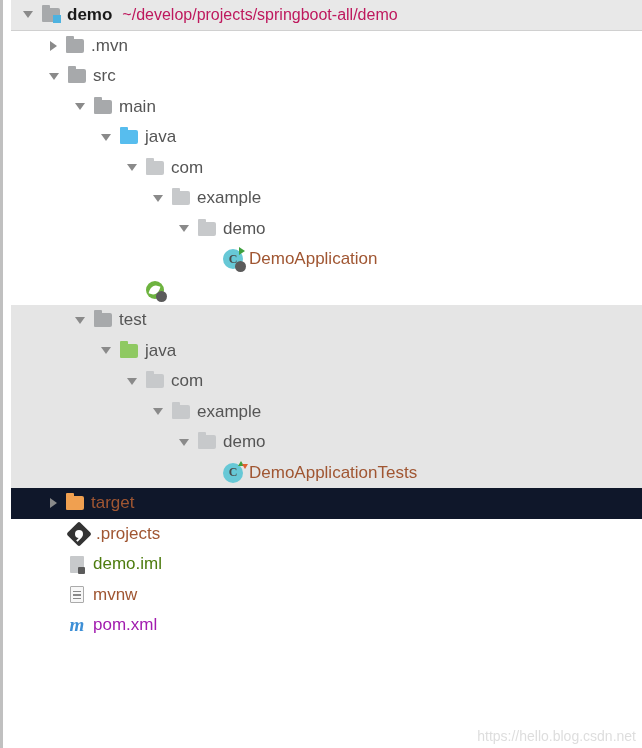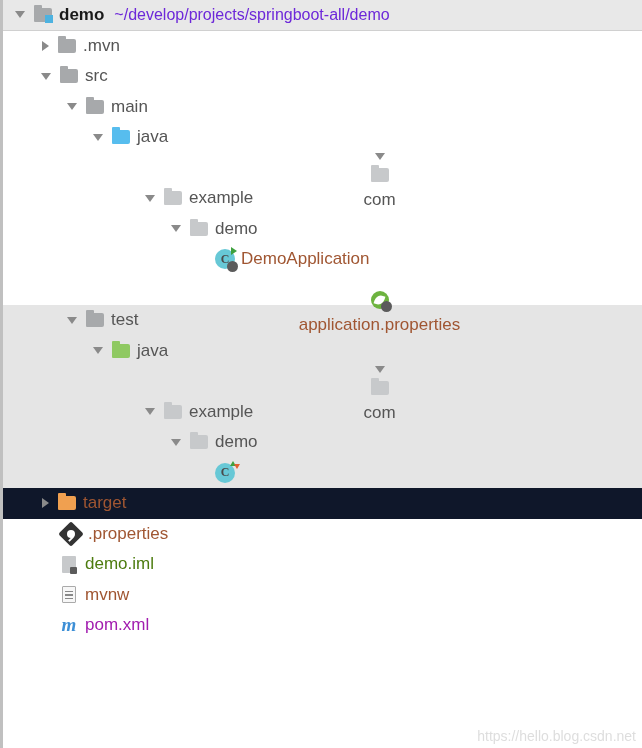--- a/index.html
+++ b/index.html
@@ -8,21 +8,21 @@
       font-size: 17px;
       background: #fff;
       width: 642px;
       height: 748px;
       overflow: hidden;
       position: relative;
       color: #606060;
     }
     .tree-root {
       border-left: 3px solid #c0c0c0;
-      padding-left: 0;
+      padding-left: 8px;
       height: 100%;
       overflow-x: hidden;
     }
     .project-header {
       background: #e8e8e8;
       border-bottom: 1px solid #d0d0d0;
       padding: 8px 10px;
       display: flex;
       align-items: center;
       gap: 6px;
@@ -152,34 +152,34 @@
       width:14px; height:17px; background:#f7f7f7; border:1px solid #aaa; border-radius:1px;
       display:flex; flex-direction:column; gap:2px; padding:2px; justify-content:center;
     }
     .text-file-icon span{ height:1.5px; background:#888; display:block; width:100%;}
     .maven-icon{
       width:20px; height:18px; display:flex; align-items:center; justify-content:center;
       color:#3d8fd6; font-weight:bold; font-style:italic; font-size:19px; font-family: Georgia, serif;
     }
     .label { white-space: nowrap; }
     .label.bold { font-weight: bold; color:#1a1a1a; }
-    .label.path { color:#6d28d9; font-size: 16px; margin-left:4px;}
+    .label.path { color:#be185d; font-size: 16px; margin-left:4px;}
     .label.brown { color:#a05632; }
     .label.grey { color:#4d7c0f; }
     .label.blue { color:#a21caf; }
     .label.darkgrey{ color:#555;}
     .bg-green { background:#e5e5e5; }
     .bg-yellow { background:#0f172a; }
     .watermark{
       position:absolute; bottom:4px; right:6px; color:rgba(120,120,120,0.25);
       font-size:14px; pointer-events:none;
     }
     
     .ind-1{padding-left:36px;} .ind-2{padding-left:62px;} .ind-3{padding-left:88px;}
-    .ind-4{padding-left:114px;flex-direction:column;} .ind-5{padding-left:140px;} .ind-6{padding-left:166px;}
+    .ind-4{padding-left:114px;} .ind-5{padding-left:140px;} .ind-6{padding-left:166px;}
     .ind-7{padding-left:192px;}
   </style>
 </head>
 <body>
 
 <div class="tree-root">
 
   <div class="project-header row" style="padding-left:10px;">
     <span class="arrow expanded"></span>
     <span class="icon">
@@ -254,21 +254,20 @@
   </div>
 
 
   <div class="row ind-4">
     <span class="no-arrow"></span>
     <span class="icon">
         <span class="spring-icon">
           <span class="badge"></span>
         </span>
       </span>
-    <span class="label brown">application.properties</span>
   </div>
 
   <div class="bg-green">
     <div class="row ind-2">
       <span class="arrow expanded"></span>
       <span class="icon">
           <span class="folder grey"></span>
         </span>
       <span class="label darkgrey">test</span>
     </div>
@@ -303,39 +302,40 @@
           <span class="folder lightgrey"></span>
         </span>
       <span class="label darkgrey">demo</span>
     </div>
 
     <div class="row ind-7">
       <span class="no-arrow"></span>
       <span class="icon">
         <span class="java-class-icon">C<span class="multi-badge"></span></span>
       </span>
+      <span class="label brown">DemoApplicationTests</span>
     </div>
   </div>
 
   <div class="row ind-1 bg-yellow">
     <span class="arrow collapsed"></span>
     <span class="icon">
         <span class="folder orange"></span>
       </span>
     <span class="label brown">target</span>
   </div>
 
   <div class="row ind-1">
     <span class="no-arrow"></span>
     <span class="icon" style="width:23px;">
         <span class="gitignore-icon">
           <span></span>
         </span>
       </span>
-    <span class="label brown">.properties</span>
+    <span class="label brown">.projects</span>
   </div>
 
   <div class="row ind-1">
     <span class="no-arrow"></span>
     <span class="icon">
         <span class="file-icon"></span>
       </span>
     <span class="label grey">demo.iml</span>
   </div>
 

